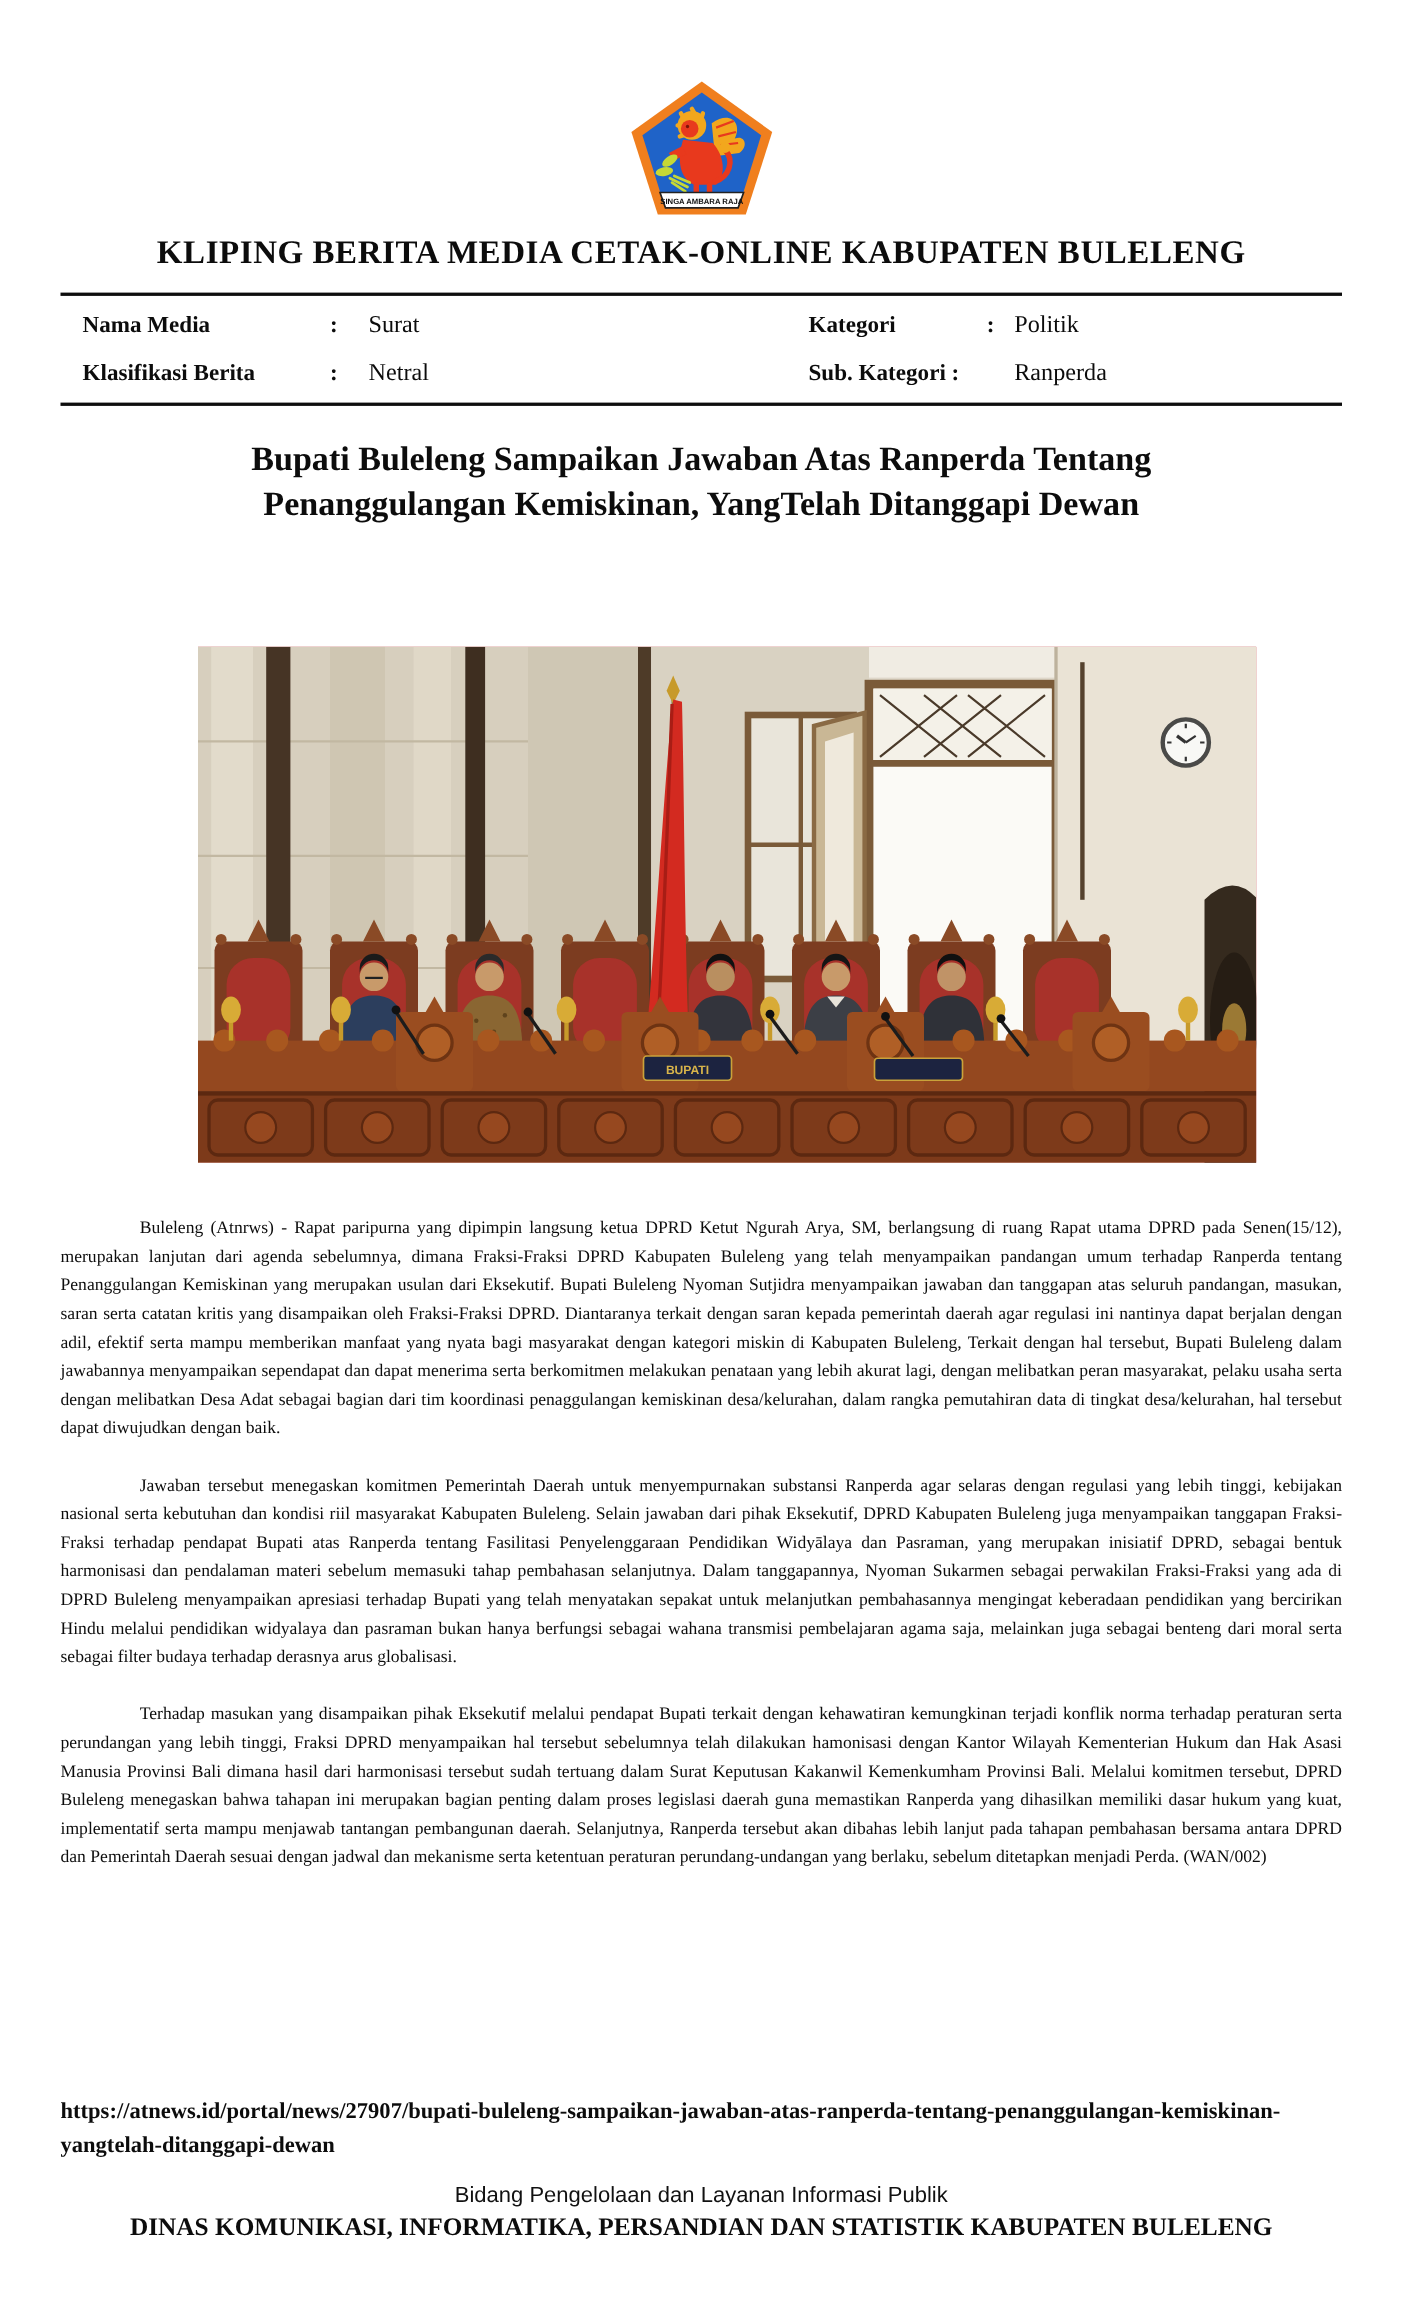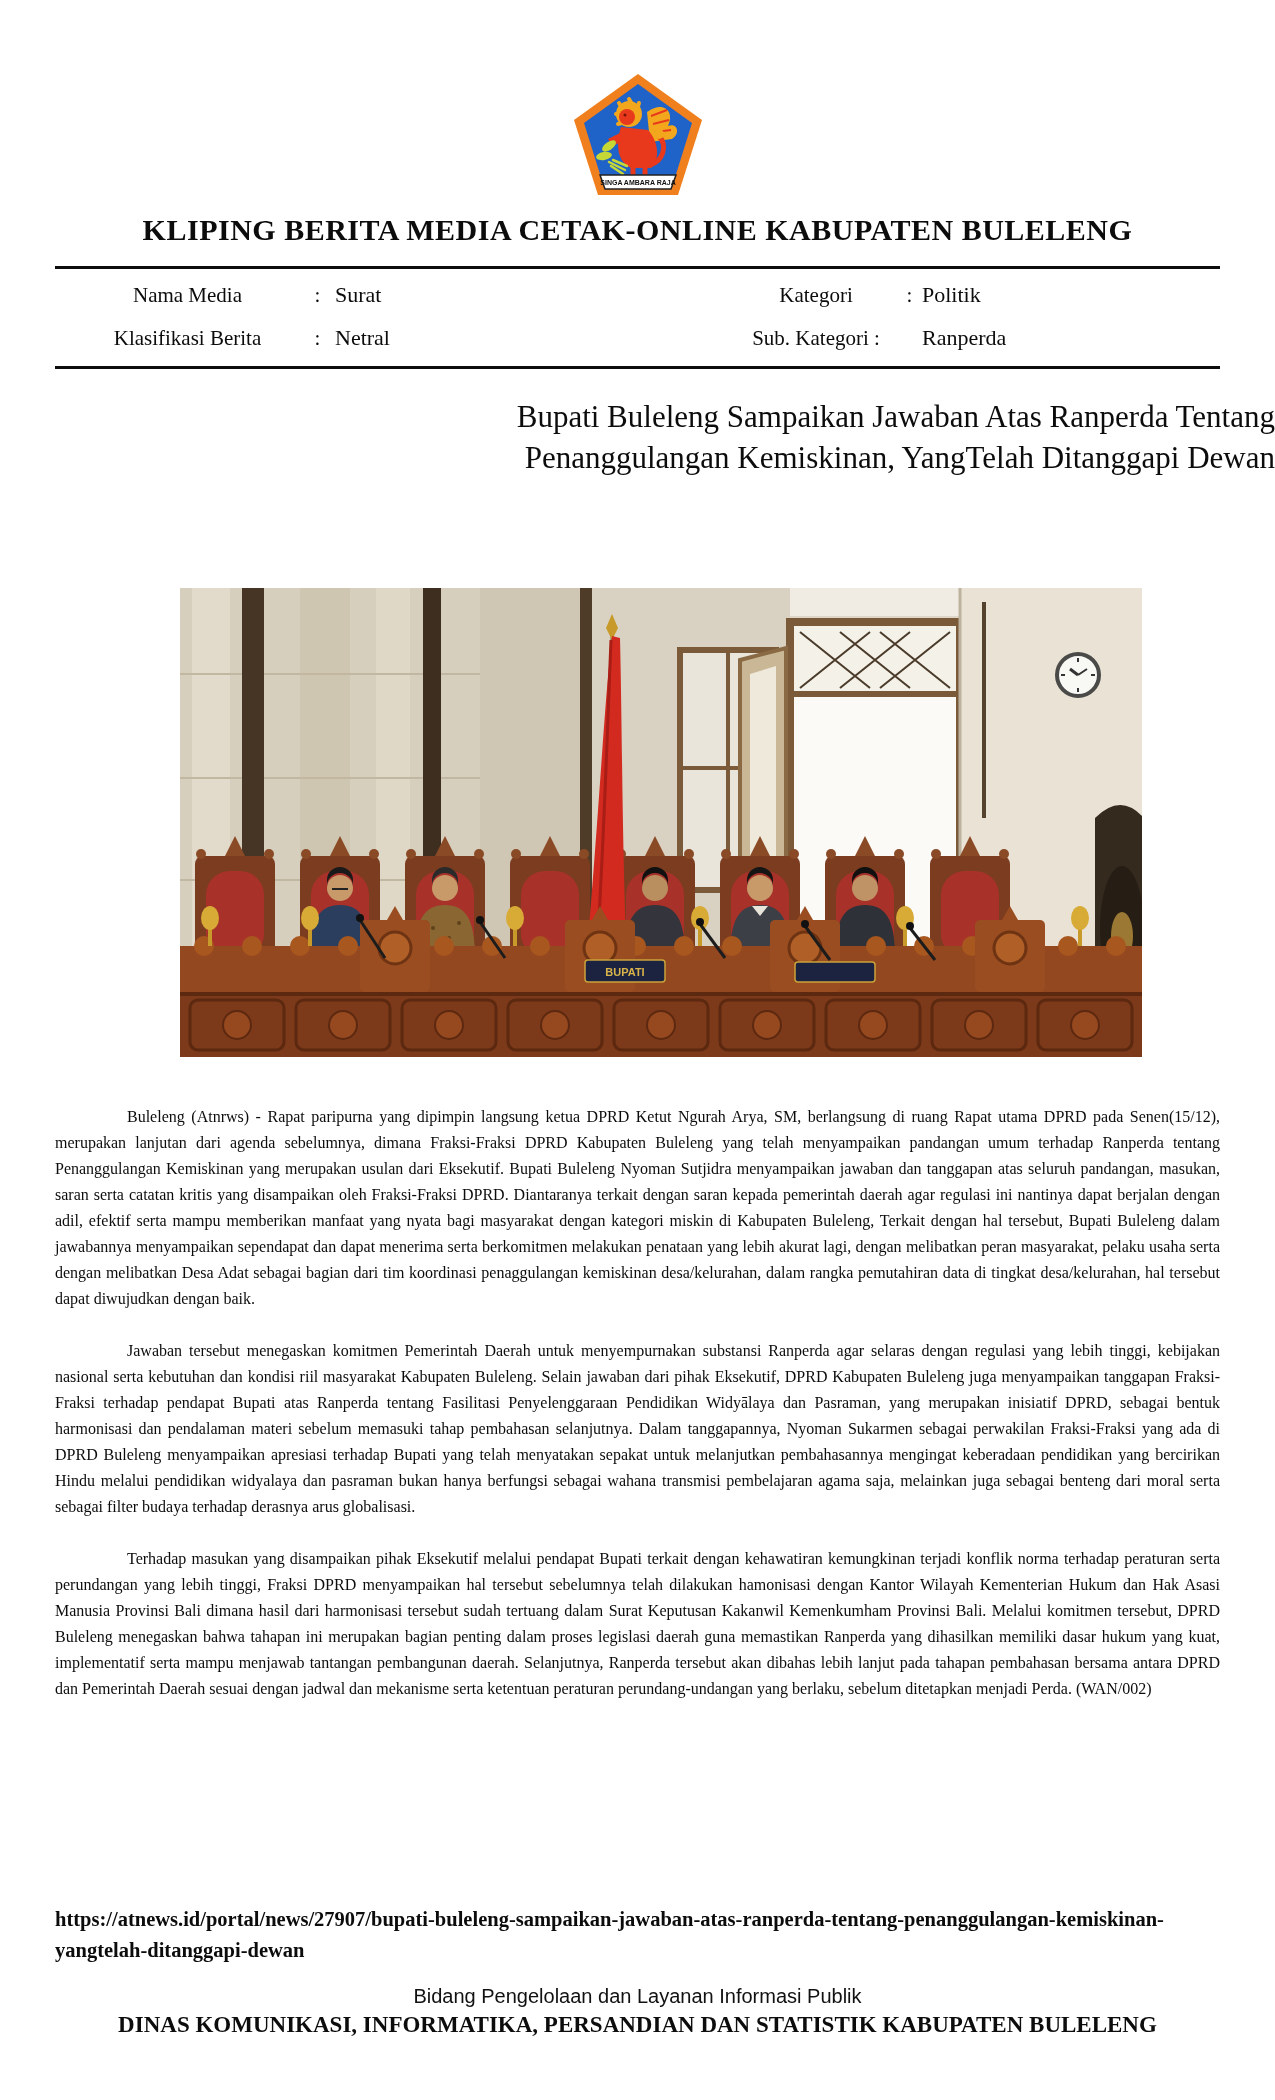--- a/index.html
+++ b/index.html
@@ -16,25 +16,25 @@
     font-size:30px; font-weight:bold; letter-spacing:0.5px; white-space:nowrap;
   }
   .rule { position:absolute; left:55px; width:1165px; height:3px; background:#0d0d0d; }
   .rule.r1 { top:266px; }
   .rule.r2 { top:366px; }
   .meta {
     position:absolute; top:282px; left:75px; width:1130px;
     display:grid; grid-template-columns:225px 35px 400px 162px 25px 1fr;
     row-gap:17px; align-items:baseline; font-size:21px; line-height:26px;
   }
-  .meta .lbl { font-weight:normal;text-align:center; }
+  .meta .lbl { font-weight:bold; }
   .meta .val { font-size:22px; }
   .art-title {
-    position:absolute; top:396px; left:0; width:100%; text-align:right;
-    font-size:31px; font-weight:normal; line-height:41px;
+    position:absolute; top:396px; left:0; width:100%; text-align:center;
+    font-size:31px; font-weight:bold; line-height:41px;
   }
   .byline {
     position:absolute; top:489px; left:0; width:100%; text-align:center;
     font-size:20px; font-weight:bold;
   }
   .photo { position:absolute; top:588px; left:180px; width:962px; height:469px; background:#b91c1c; }
   .photo svg { display:block; width:100%; height:100%; }
   .body {
     position:absolute; top:1104px; left:55px; width:1165px;
     font-size:16px; line-height:26px; text-align:justify;

